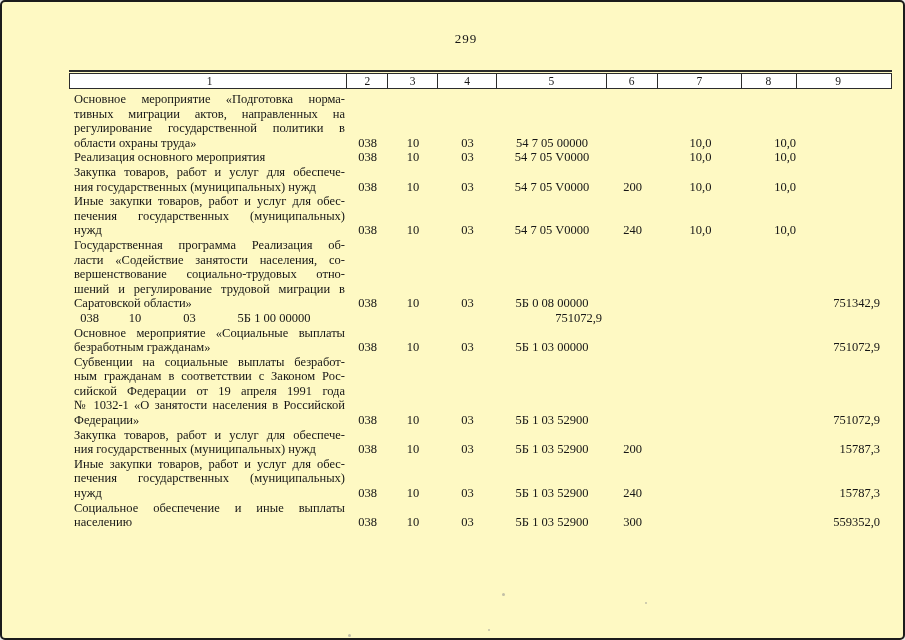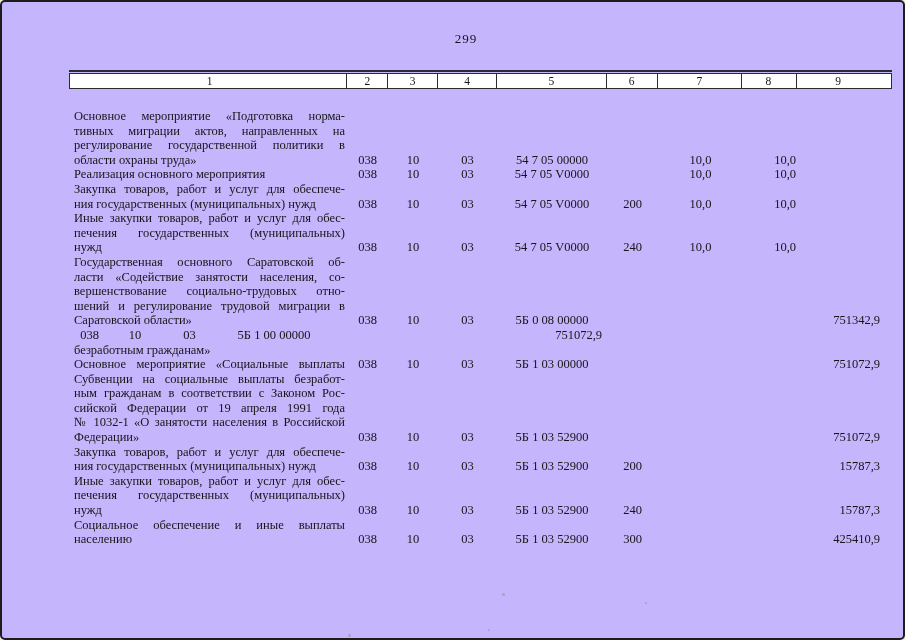--- a/index.html
+++ b/index.html
@@ -5,21 +5,21 @@
   * { margin:0; padding:0; box-sizing:border-box; }
   html, body { width:905px; height:640px; }
   body {
     font-family:"Liberation Serif", serif;
     background:#e9e9e6;
     position:relative;
     color:#161616;
   }
   .page {
     position:absolute; inset:0;
-    background:#c4b5fd;
+    background:#fef9c3;
     border:2px solid #1c1c1c;
     border-radius:5px;
     overflow:hidden;
   }
   .page-number {
     position:absolute; top:29px; left:464px;
     transform:translateX(-50%);
     font-size:13px; letter-spacing:1px;
   }
   .table { position:absolute; left:67px; top:71px; width:823px; }
@@ -35,21 +35,21 @@
     position:absolute; left:-1px; right:-1px; top:-4px;
     border-top:2px solid #2c2c2c;
   }
   .hcell {
     display:flex; align-items:center; justify-content:center;
     font-size:11.5px;
     border-right:1px solid #2c2c2c;
     height:100%;
   }
   .hcell:last-child { border-right:none; }
-  .tbody { margin-top:20px; }
+  .tbody { margin-top:3px; }
   .trow {
     display:flex;
     align-items:flex-end;
     font-size:12.5px;
     line-height:14.6px;
   }
   .cell { flex:0 0 auto; }
   .c1 { width:278px; padding:0 2px 0 5px; }
   .c2 { width:41px;  text-align:center; }
   .c3 { width:50px;  text-align:center; }
@@ -142,21 +142,21 @@
           <div class="cell c3">10</div>
           <div class="cell c4">03</div>
           <div class="cell c5">54 7 05 V0000</div>
           <div class="cell c6">240</div>
           <div class="cell c7">10,0</div>
           <div class="cell c8">10,0</div>
           <div class="cell c9"></div>
         </div>
         <div class="trow">
           <div class="cell c1">
-            <div class="line">Государственная основного Саратовской об-</div>
+            <div class="line">Государственная программа Реализация об-</div>
             <div class="line">ласти «Содействие занятости населения, со-</div>
             <div class="line">вершенствование социально-трудовых отно-</div>
             <div class="line">шений и регулирование трудовой миграции в</div>
             <div class="line last">Саратовской области»</div>
           </div>
           <div class="cell c2">038</div>
           <div class="cell c3">10</div>
           <div class="cell c4">03</div>
           <div class="cell c5">5Б 0 08 00000</div>
           <div class="cell c6"></div>
@@ -169,22 +169,22 @@
           <div class="cell c3">10</div>
           <div class="cell c4">03</div>
           <div class="cell c5">5Б 1 00 00000</div>
           <div class="cell c6"></div>
           <div class="cell c7"></div>
           <div class="cell c8"></div>
           <div class="cell c9">751072,9</div>
         </div>
         <div class="trow">
           <div class="cell c1">
+            <div class="line">Основное мероприятие «Социальные выплаты</div>
             <div class="line last">безработным гражданам»</div>
-            <div class="line">Основное мероприятие «Социальные выплаты</div>
           </div>
           <div class="cell c2">038</div>
           <div class="cell c3">10</div>
           <div class="cell c4">03</div>
           <div class="cell c5">5Б 1 03 00000</div>
           <div class="cell c6"></div>
           <div class="cell c7"></div>
           <div class="cell c8"></div>
           <div class="cell c9">751072,9</div>
         </div>
@@ -239,21 +239,21 @@
             <div class="line">Социальное обеспечение и иные выплаты</div>
             <div class="line last">населению</div>
           </div>
           <div class="cell c2">038</div>
           <div class="cell c3">10</div>
           <div class="cell c4">03</div>
           <div class="cell c5">5Б 1 03 52900</div>
           <div class="cell c6">300</div>
           <div class="cell c7"></div>
           <div class="cell c8"></div>
-          <div class="cell c9">425410,9</div>
+          <div class="cell c9">559352,0</div>
         </div>
       </div>
   </div>
 
   <div class="noise" style="left:500px; top:591px;"></div>
   <div class="noise" style="left:643px; top:600px; width:2px; height:2px;"></div>
   <div class="noise" style="left:346px; top:632px;"></div>
   <div class="noise" style="left:486px; top:627px; width:2px; height:2px;"></div>
 
 </div>

